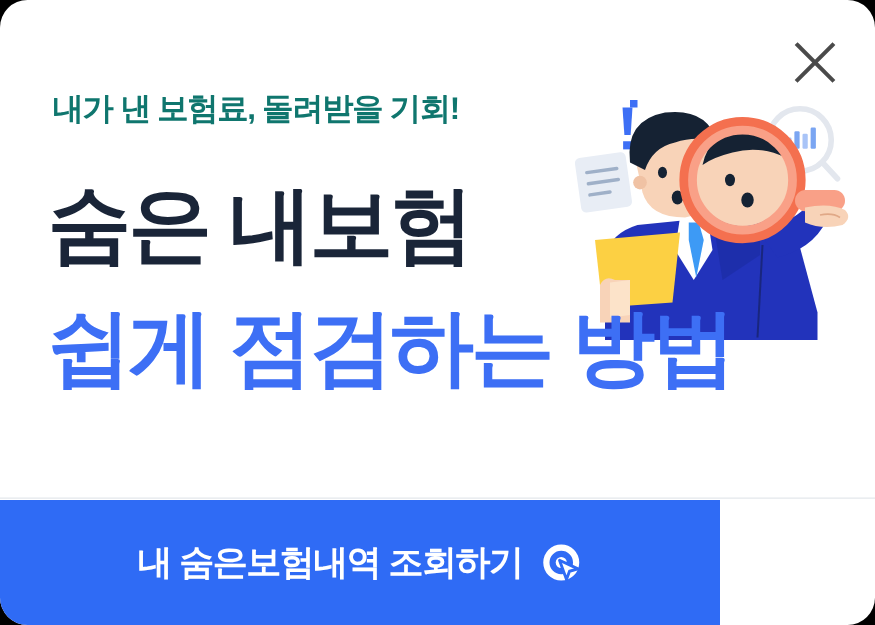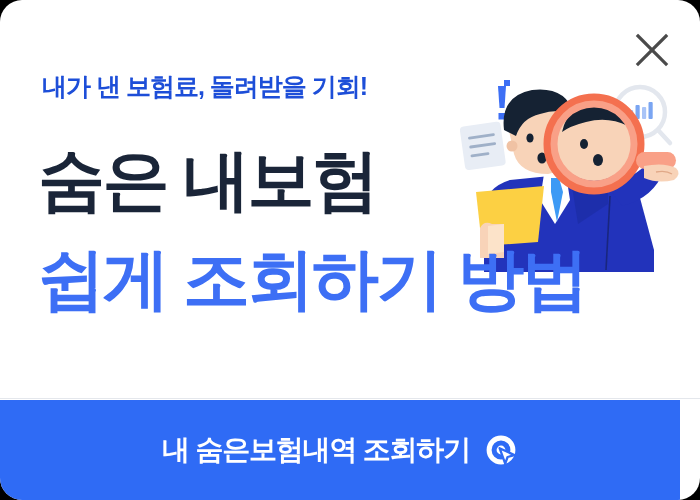--- a/index.html
+++ b/index.html
@@ -33,21 +33,21 @@
     z-index: 40;
   }
 
   
   #subtitle {
     position: absolute;
     left: 42px;
     top: 70px;
     font-size: 25px;
     font-weight: 700;
-    color: #1d4ed8;
+    color: #0f766e;
     letter-spacing: -1.0px;
     white-space: nowrap;
     z-index: 25;
   }
 
   #headline1 {
     position: absolute;
     left: 38px;
     top: 146px;
     font-size: 67px;
@@ -91,21 +91,21 @@
     height: 1px;
     background: #e4e7ec;
     z-index: 20;
   }
 
   
   #cta-bar {
     position: absolute;
     left: 0;
     bottom: 0;
-    width: 680px;
+    width: 576px;
     height: 100px;
     background: #2f6bf5;
     display: flex;
     align-items: center;
     justify-content: center;
     gap: 14px;
     cursor: pointer;
     z-index: 30;
   }
 
@@ -213,21 +213,21 @@
         <path d="M30 152 L46 150 L46 178 L30 180 Z" fill="#fce3c9"></path>
       </g>
 
     </svg>
   </div>
 
   <div id="subtitle">내가 낸 보험료, 돌려받을 기회!</div>
 
   <div id="headline1">숨은 내보험</div>
 
-  <div id="headline2">쉽게 조회하기 방법</div>
+  <div id="headline2">쉽게 점검하는 방법</div>
 
   <div id="divider"></div>
 
   <div id="cta-bar">
     <span id="cta-label">내 숨은보험내역 조회하기</span>
     <svg id="cta-icon" viewBox="0 0 34 34">
       <path d="M17 2.6 A14.4 14.4 0 1 0 17 31.4 A14.4 14.4 0 1 0 17 2.6 Z
                M17 7.6 A9.4 9.4 0 1 1 17 26.4 A9.4 9.4 0 1 1 17 7.6 Z" fill="#ffffff" fill-rule="evenodd"></path>
       <circle cx="17" cy="17" r="4.4" fill="#ffffff"></circle>
       <path d="M15.6 15.2 L30.4 22.1 L23.6 24.0 L21.2 30.6 Z" fill="#ffffff" stroke="#2f6bf5" stroke-width="2.3" stroke-linejoin="round"></path>

